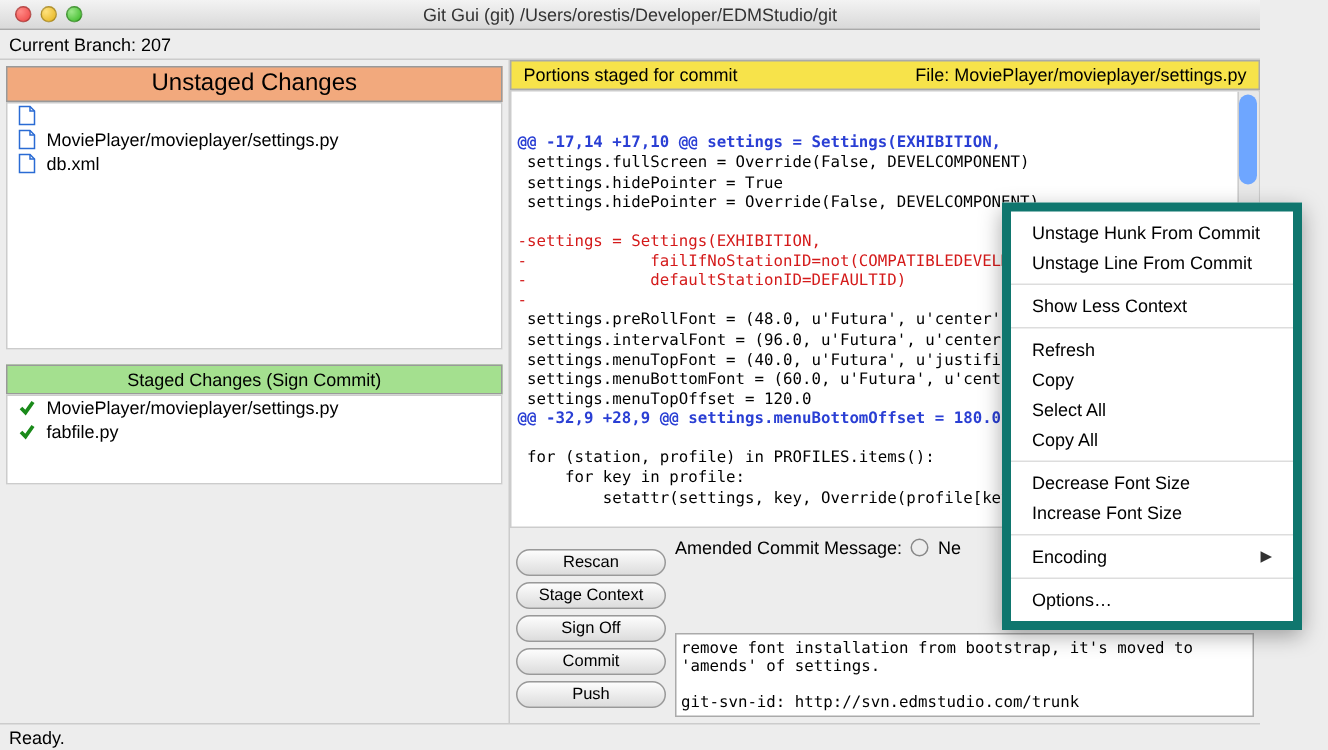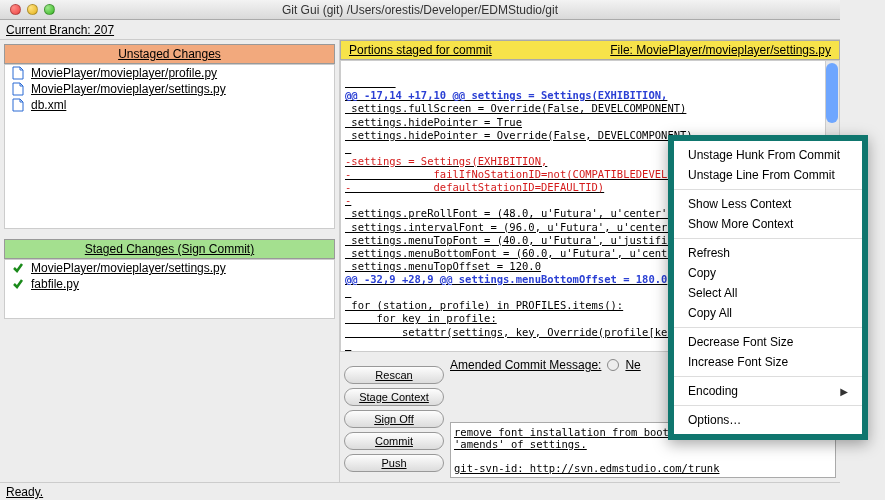--- a/index.html
+++ b/index.html
@@ -1,34 +1,34 @@
 <!DOCTYPE html>
 <html><head>
 <meta charset="utf-8">
 <style>
   * { box-sizing: border-box; margin: 0; padding: 0; }
   body { font-family: "Lucida Grande", Arial, sans-serif; font-size: 11px; background: #ededed; color: #000; width: 885px; height: 500px; overflow: hidden; position: relative; }
   
-  .window { width: 840px; height: 500px; background: #ededed; display: flex; flex-direction: column; text-decoration: underline; }
+  .window { width: 840px; height: 500px; background: #ededed; display: flex; flex-direction: column; }
   
   .titlebar { height: 20px; background: linear-gradient(#f3f3f3, #d9d9d9); border-bottom: 1px solid #aaa; display: flex; align-items: center; position: relative; }
   .traffic { display: inline-flex; gap: 6px; padding-left: 10px; }
   .dot { width: 11px; height: 11px; border-radius: 50%; border: 0.5px solid rgba(0,0,0,0.25); }
   .dot.red { background: radial-gradient(circle at 30% 30%, #ff8b86, #e44); }
   .dot.yellow { background: radial-gradient(circle at 30% 30%, #ffe27e, #e4b21a); }
   .dot.green { background: radial-gradient(circle at 30% 30%, #9de88a, #36b722); }
   .title { position: absolute; left: 0; right: 0; text-align: center; font-size: 12px; color: #333; }
   
   .branchbar { height: 20px; padding: 2px 6px; border-bottom: 1px solid #ccc; background: #ededed; font-size: 12px; display: flex; align-items: center; }
   
   .main { flex: 1; display: flex; min-height: 0; }
   .left { width: 340px; display: flex; flex-direction: column; border-right: 1px solid #ccc; padding: 4px 4px 0 4px; }
   .right { flex: 1; display: flex; flex-direction: column; min-width: 0; }
   
-  .unstaged-hdr { background: #f2a97d; border: 1px solid #999; text-align: center; font-size: 12px; padding: 2px; }
+  .unstaged-hdr { background: #f2a97d; border: 1px solid #999; text-align: center; font-size: 16px; padding: 2px; }
   .staged-hdr { background: #a4e08f; border: 1px solid #999; text-align: center; font-size: 12px; padding: 2px; }
   .filelist { background: #fff; border: 1px solid #ccc; flex: 1; overflow: auto; }
   .filelist.unstaged { height: 165px; flex: none; margin-bottom: 10px; }
   .filelist.staged { height: 60px; flex: none; }
   .frow { display: flex; align-items: center; gap: 6px; padding: 1px 6px; font-size: 12px; }
   .ficon { width: 14px; height: 14px; display: inline-flex; align-items: center; justify-content: center; }
   .ficon.blue svg { fill: #2a6bd4; stroke: #2a6bd4; }
   .ficon.green svg { fill: none; stroke: #1a8a1a; stroke-width: 2.5; }
   
   .diff-hdr { background: #f7e34a; border: 1px solid #aaa; padding: 2px 8px; font-size: 12px; display: flex; justify-content: space-between; }
@@ -76,21 +76,20 @@
     <div class="left">
       <div class="unstaged-hdr">Unstaged Changes</div>
       <div class="filelist unstaged">
         <div class="frow">
           <span class="ficon blue">
               <svg width="12" height="14" viewBox="0 0 12 14">
                 <path d="M1 1h7l3 3v9H1z" fill="#fff" stroke="#2a6bd4"></path>
                 <path d="M8 1v3h3" fill="none" stroke="#2a6bd4"></path>
               </svg>
             </span>
-          <span>MoviePlayer/movieplayer/profile.py</span>
         </div>
         <div class="frow">
           <span class="ficon blue">
               <svg width="12" height="14" viewBox="0 0 12 14">
                 <path d="M1 1h7l3 3v9H1z" fill="#fff" stroke="#2a6bd4"></path>
                 <path d="M8 1v3h3" fill="none" stroke="#2a6bd4"></path>
               </svg>
             </span>
           <span>MoviePlayer/movieplayer/settings.py</span>
         </div>
@@ -158,21 +157,20 @@
   <div class="statusbar">
     <span>Ready.</span>
   </div>
 </div>
 
 <div class="context-menu">
   <div class="mi">Unstage Hunk From Commit</div>
   <div class="mi">Unstage Line From Commit</div>
   <div class="sep"></div>
   <div class="mi">Show Less Context</div>
-  <div class="mi">Show More Context</div>
   <div class="sep"></div>
   <div class="mi">Refresh</div>
   <div class="mi">Copy</div>
   <div class="mi">Select All</div>
   <div class="mi">Copy All</div>
   <div class="sep"></div>
   <div class="mi">Decrease Font Size</div>
   <div class="mi">Increase Font Size</div>
   <div class="sep"></div>
   <div class="mi">

